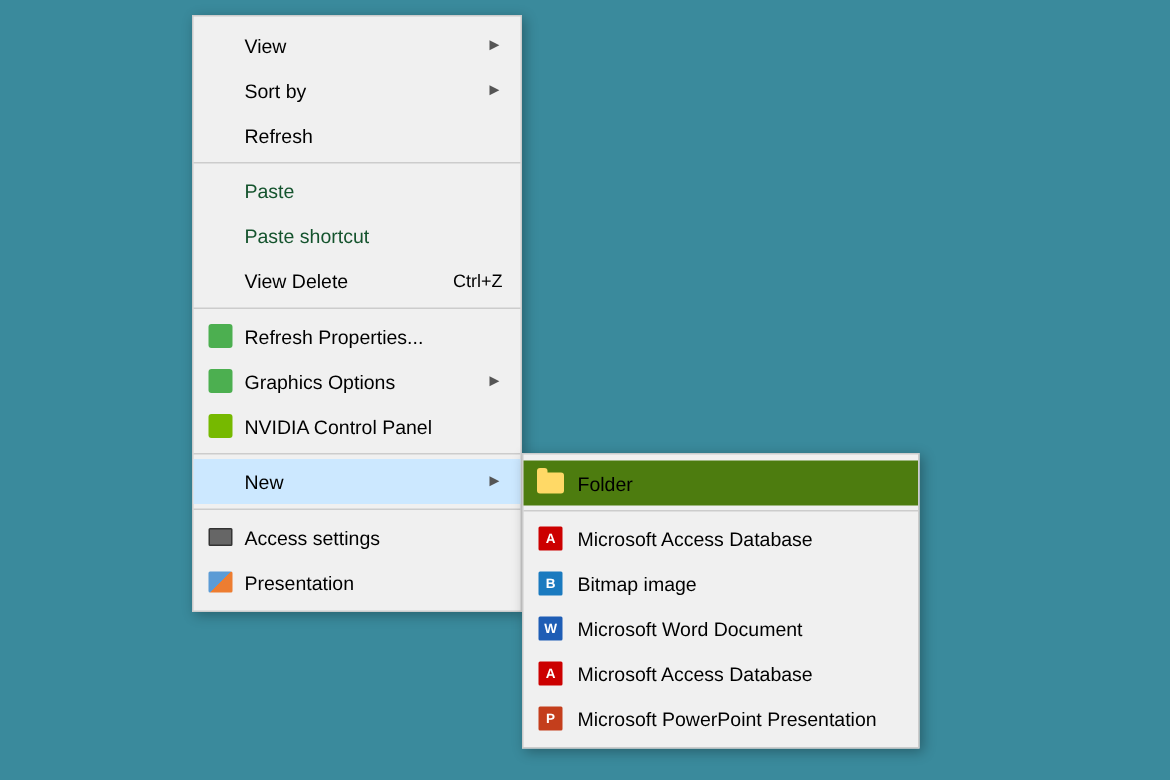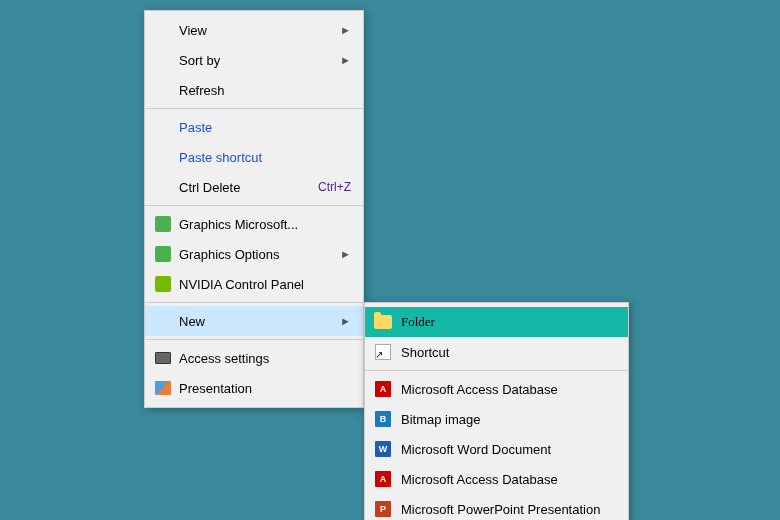--- a/index.html
+++ b/index.html
@@ -10,21 +10,21 @@
       background-color: #3a8a9c;
       font-family: 'Segoe UI', Tahoma, Geneva, Verdana, sans-serif;
       font-size: 13px;
       overflow: hidden;
       position: relative;
     }
 
     .context-menu {
       position: absolute;
       top: 10px;
-      left: 144px;
+      left: 128px;
       background: #f0f0f0;
       border: 1px solid #ccc;
       box-shadow: 2px 2px 8px rgba(0,0,0,0.3);
       width: 220px;
       padding: 4px 0;
       z-index: 10;
     }
 
     .menu-item {
       display: flex;
@@ -34,39 +34,39 @@
       white-space: nowrap;
       color: #000;
       position: relative;
     }
 
     .menu-item:hover, .menu-item.active {
       background-color: #cce8ff;
     }
 
     .menu-item.disabled {
-      color: #1d4ed8;
+      color: #14532d;
     }
 
     .menu-item .icon {
       width: 20px;
       height: 20px;
       margin-right: 6px;
       display: flex;
       align-items: center;
       justify-content: center;
       flex-shrink: 0;
     }
 
     .menu-item .label {
       flex: 1;
     }
 
     .menu-item .shortcut {
-      color: #4c1d95;
+      color: #000000;
       font-size: 12px;
       margin-left: 20px;
     }
 
     .menu-item .arrow {
       margin-left: auto;
       color: #555;
       font-size: 11px;
     }
 
@@ -195,31 +195,31 @@
     <span class="label">Paste</span>
   </div>
 
   <div class="menu-item disabled">
     <span class="icon"></span>
     <span class="label">Paste shortcut</span>
   </div>
 
   <div class="menu-item">
     <span class="icon"></span>
-    <span class="label">Ctrl Delete</span>
+    <span class="label">View Delete</span>
     <span class="shortcut">Ctrl+Z</span>
   </div>
 
   <div class="menu-separator"></div>
 
   <div class="menu-item">
     <span class="icon">
         <span class="icon-graphics"></span>
       </span>
-    <span class="label">Graphics Microsoft...</span>
+    <span class="label">Refresh Properties...</span>
   </div>
 
   <div class="menu-item">
     <span class="icon">
         <span class="icon-graphics"></span>
       </span>
     <span class="label">Graphics Options</span>
     <span class="arrow">►</span>
   </div>
 
@@ -232,33 +232,27 @@
 
   <div class="menu-separator"></div>
 
   <div class="menu-item active" style="background-color:#cce8ff;">
     <span class="icon"></span>
     <span class="label">New</span>
     <span class="arrow">►</span>
 
     <div class="submenu" style="top:-4px; left: 219px;">
 
-      <div class="submenu-item active" style="background-color:#14b8a6;font-family:Liberation Serif, serif;">
+      <div class="submenu-item active" style="background-color:#4d7c0f;">
         <span class="icon">
           <span class="folder-icon"></span>
         </span>
         <span class="label">Folder</span>
       </div>
 
-      <div class="submenu-item">
-        <span class="icon">
-          <span class="shortcut-icon"></span>
-        </span>
-        <span class="label">Shortcut</span>
-      </div>
 
       <div class="submenu-separator"></div>
 
       <div class="submenu-item">
         <span class="icon">
             <span class="icon-access">A</span>
           </span>
         <span class="label">Microsoft Access Database</span>
       </div>
 

